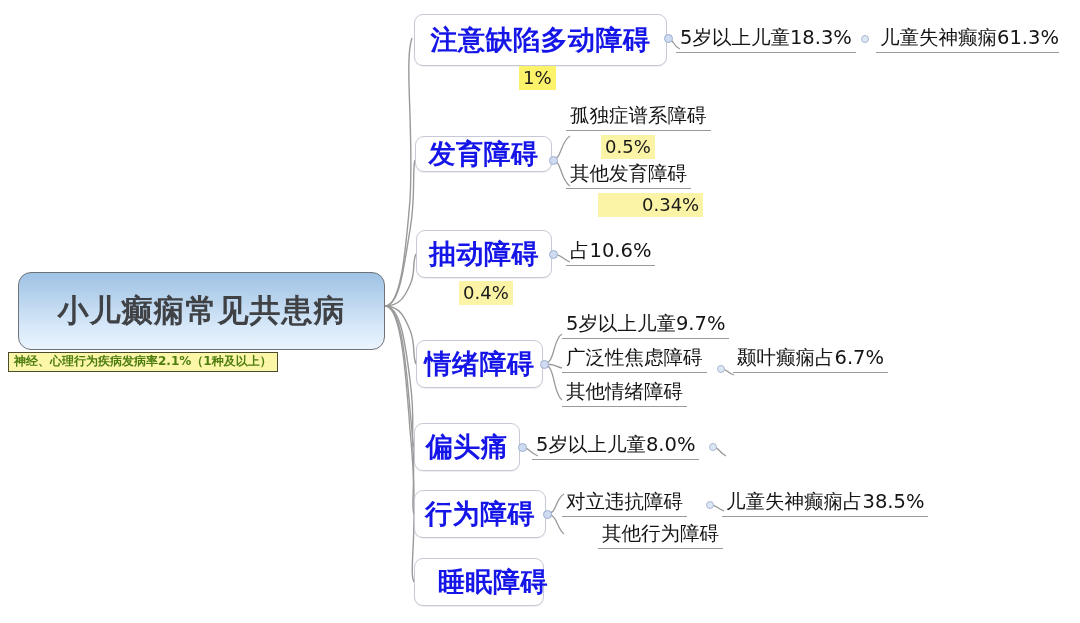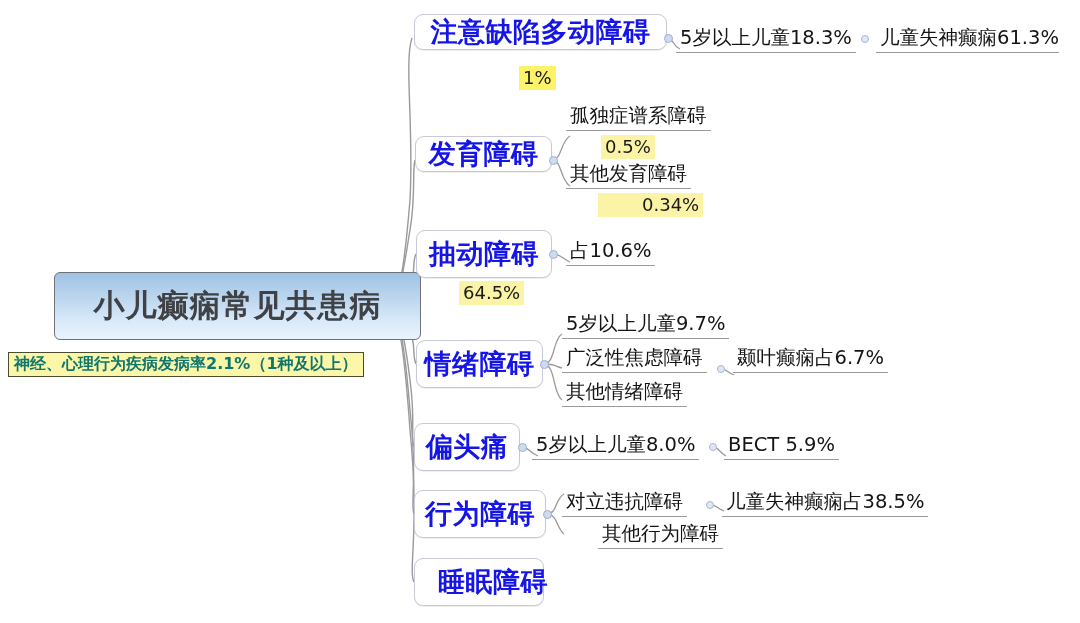--- a/index.html
+++ b/index.html
@@ -25,50 +25,49 @@
     height: 623px;
     pointer-events: none;
   }
 
   
   .root-node {
     position: absolute;
     left: 18px;
     top: 272px;
     width: 367px;
-    height: 68px;
+    height: 78px;
     box-sizing: border-box;
     border: 1.6px solid #6f7278;
-    border-radius: 6px;
+    border-radius: 13px;
     background: linear-gradient(to bottom, #9fc2e4 0%, #bcd6ee 38%, #d8e9fa 72%, #eaf4fd 100%);
     display: flex;
     align-items: center;
     justify-content: center;
-    margin-left: 36px;
   }
   .root-title {
     font-size: 31px;
     font-weight: bold;
     color: #3f4145;
     letter-spacing: 1px;
     white-space: nowrap;
   }
 
   
   .root-sub {
     position: absolute;
     left: 8px;
     top: 352px;
     box-sizing: border-box;
     background: #fbf6a8;
     border: 1.2px solid #4b4b2e;
     padding: 1px 5px 2px 5px;
-    font-size: 16px;
+    font-size: 12px;
     font-weight: bold;
-    color: #0f766e;
+    color: #4d7c0f;
     white-space: nowrap;
     line-height: 1.25;
   }
   .badge {
     position: absolute;
     background: #fdf36a;
     font-size: 18px;
     color: #1a1a1a;
     padding: 0px 4px 1px 4px;
     white-space: nowrap;
@@ -169,62 +168,61 @@
 
       <path d="M720,369 C728,369 726,372 734,375"></path>
     </g>
   </svg>
 
   <div class="root-node">
     <span class="root-title">小儿癫痫常见共患病</span>
   </div>
   <div class="root-sub">神经、心理行为疾病发病率2.1%（1种及以上）</div>
 
-  <div class="branch" style="left:414px; top:14px; width:253px; height:36px;">
+  <div class="branch" style="left:414px; top:14px; width:253px; height:52px;">
     <span class="branch-label">注意缺陷多动障碍</span>
   </div>
   <div class="badge" style="left:519px; top:66px;">1%</div>
   <div class="dot" style="left:664px; top:34px;"></div>
   <div class="leaf" style="left:676px; top:25px;">5岁以上儿童18.3%</div>
   <div class="dot small" style="left:861px; top:35px;"></div>
   <div class="leaf l3" style="left:876px; top:25px; padding-right:0px;">儿童失神癫痫61.3%</div>
 
   <div class="branch" style="left:415px; top:136px; width:137px; height:36px;">
     <span class="branch-label">发育障碍</span>
   </div>
   <div class="dot" style="left:549px; top:156px;"></div>
   <div class="leaf" style="left:566px; top:103px;">孤独症谱系障碍</div>
   <div class="badge pale" style="left:601px; top:135px;">0.5%</div>
   <div class="leaf" style="left:566px; top:161px;">其他发育障碍</div>
   <div class="badge pale" style="left:598px; top:193px;padding-left:44px;">0.34%</div>
 
   <div class="branch" style="left:416px; top:230px; width:136px; height:48px;">
     <span class="branch-label">抽动障碍</span>
   </div>
-  <div class="badge pale" style="left:459px; top:281px;">64.5%</div>
+  <div class="badge pale" style="left:459px; top:281px;">0.4%</div>
   <div class="dot" style="left:549px; top:250px;"></div>
   <div class="leaf" style="left:566px; top:238px;">占10.6%</div>
 
   <div class="branch" style="left:416px; top:340px; width:127px; height:48px;">
     <span class="branch-label">情绪障碍</span>
   </div>
   <div class="dot" style="left:540px; top:360px;"></div>
   <div class="leaf" style="left:562px; top:311px;">5岁以上儿童9.7%</div>
   <div class="leaf" style="left:562px; top:345px;">广泛性焦虑障碍</div>
   <div class="dot small" style="left:717px; top:365px;"></div>
   <div class="leaf l3" style="left:733px; top:345px;">颞叶癫痫占6.7%</div>
   <div class="leaf" style="left:562px; top:379px;">其他情绪障碍</div>
 
   <div class="branch" style="left:414px; top:423px; width:106px; height:48px;">
     <span class="branch-label">偏头痛</span>
   </div>
   <div class="dot" style="left:518px; top:443px;"></div>
   <div class="leaf" style="left:532px; top:432px;">5岁以上儿童8.0%</div>
   <div class="dot small" style="left:709px; top:443px;"></div>
-  <div class="leaf l3" style="left:724px; top:432px;">BECT 5.9%</div>
 
   <div class="branch" style="left:414px; top:490px; width:132px; height:48px;">
     <span class="branch-label">行为障碍</span>
   </div>
   <div class="dot" style="left:543px; top:510px;"></div>
   <div class="leaf" style="left:562px; top:489px;">对立违抗障碍</div>
   <div class="dot small" style="left:706px; top:501px;"></div>
   <div class="leaf l3" style="left:722px; top:489px;">儿童失神癫痫占38.5%</div>
   <div class="leaf" style="left:550px; top:521px;margin-left:48px;">其他行为障碍</div>
 

